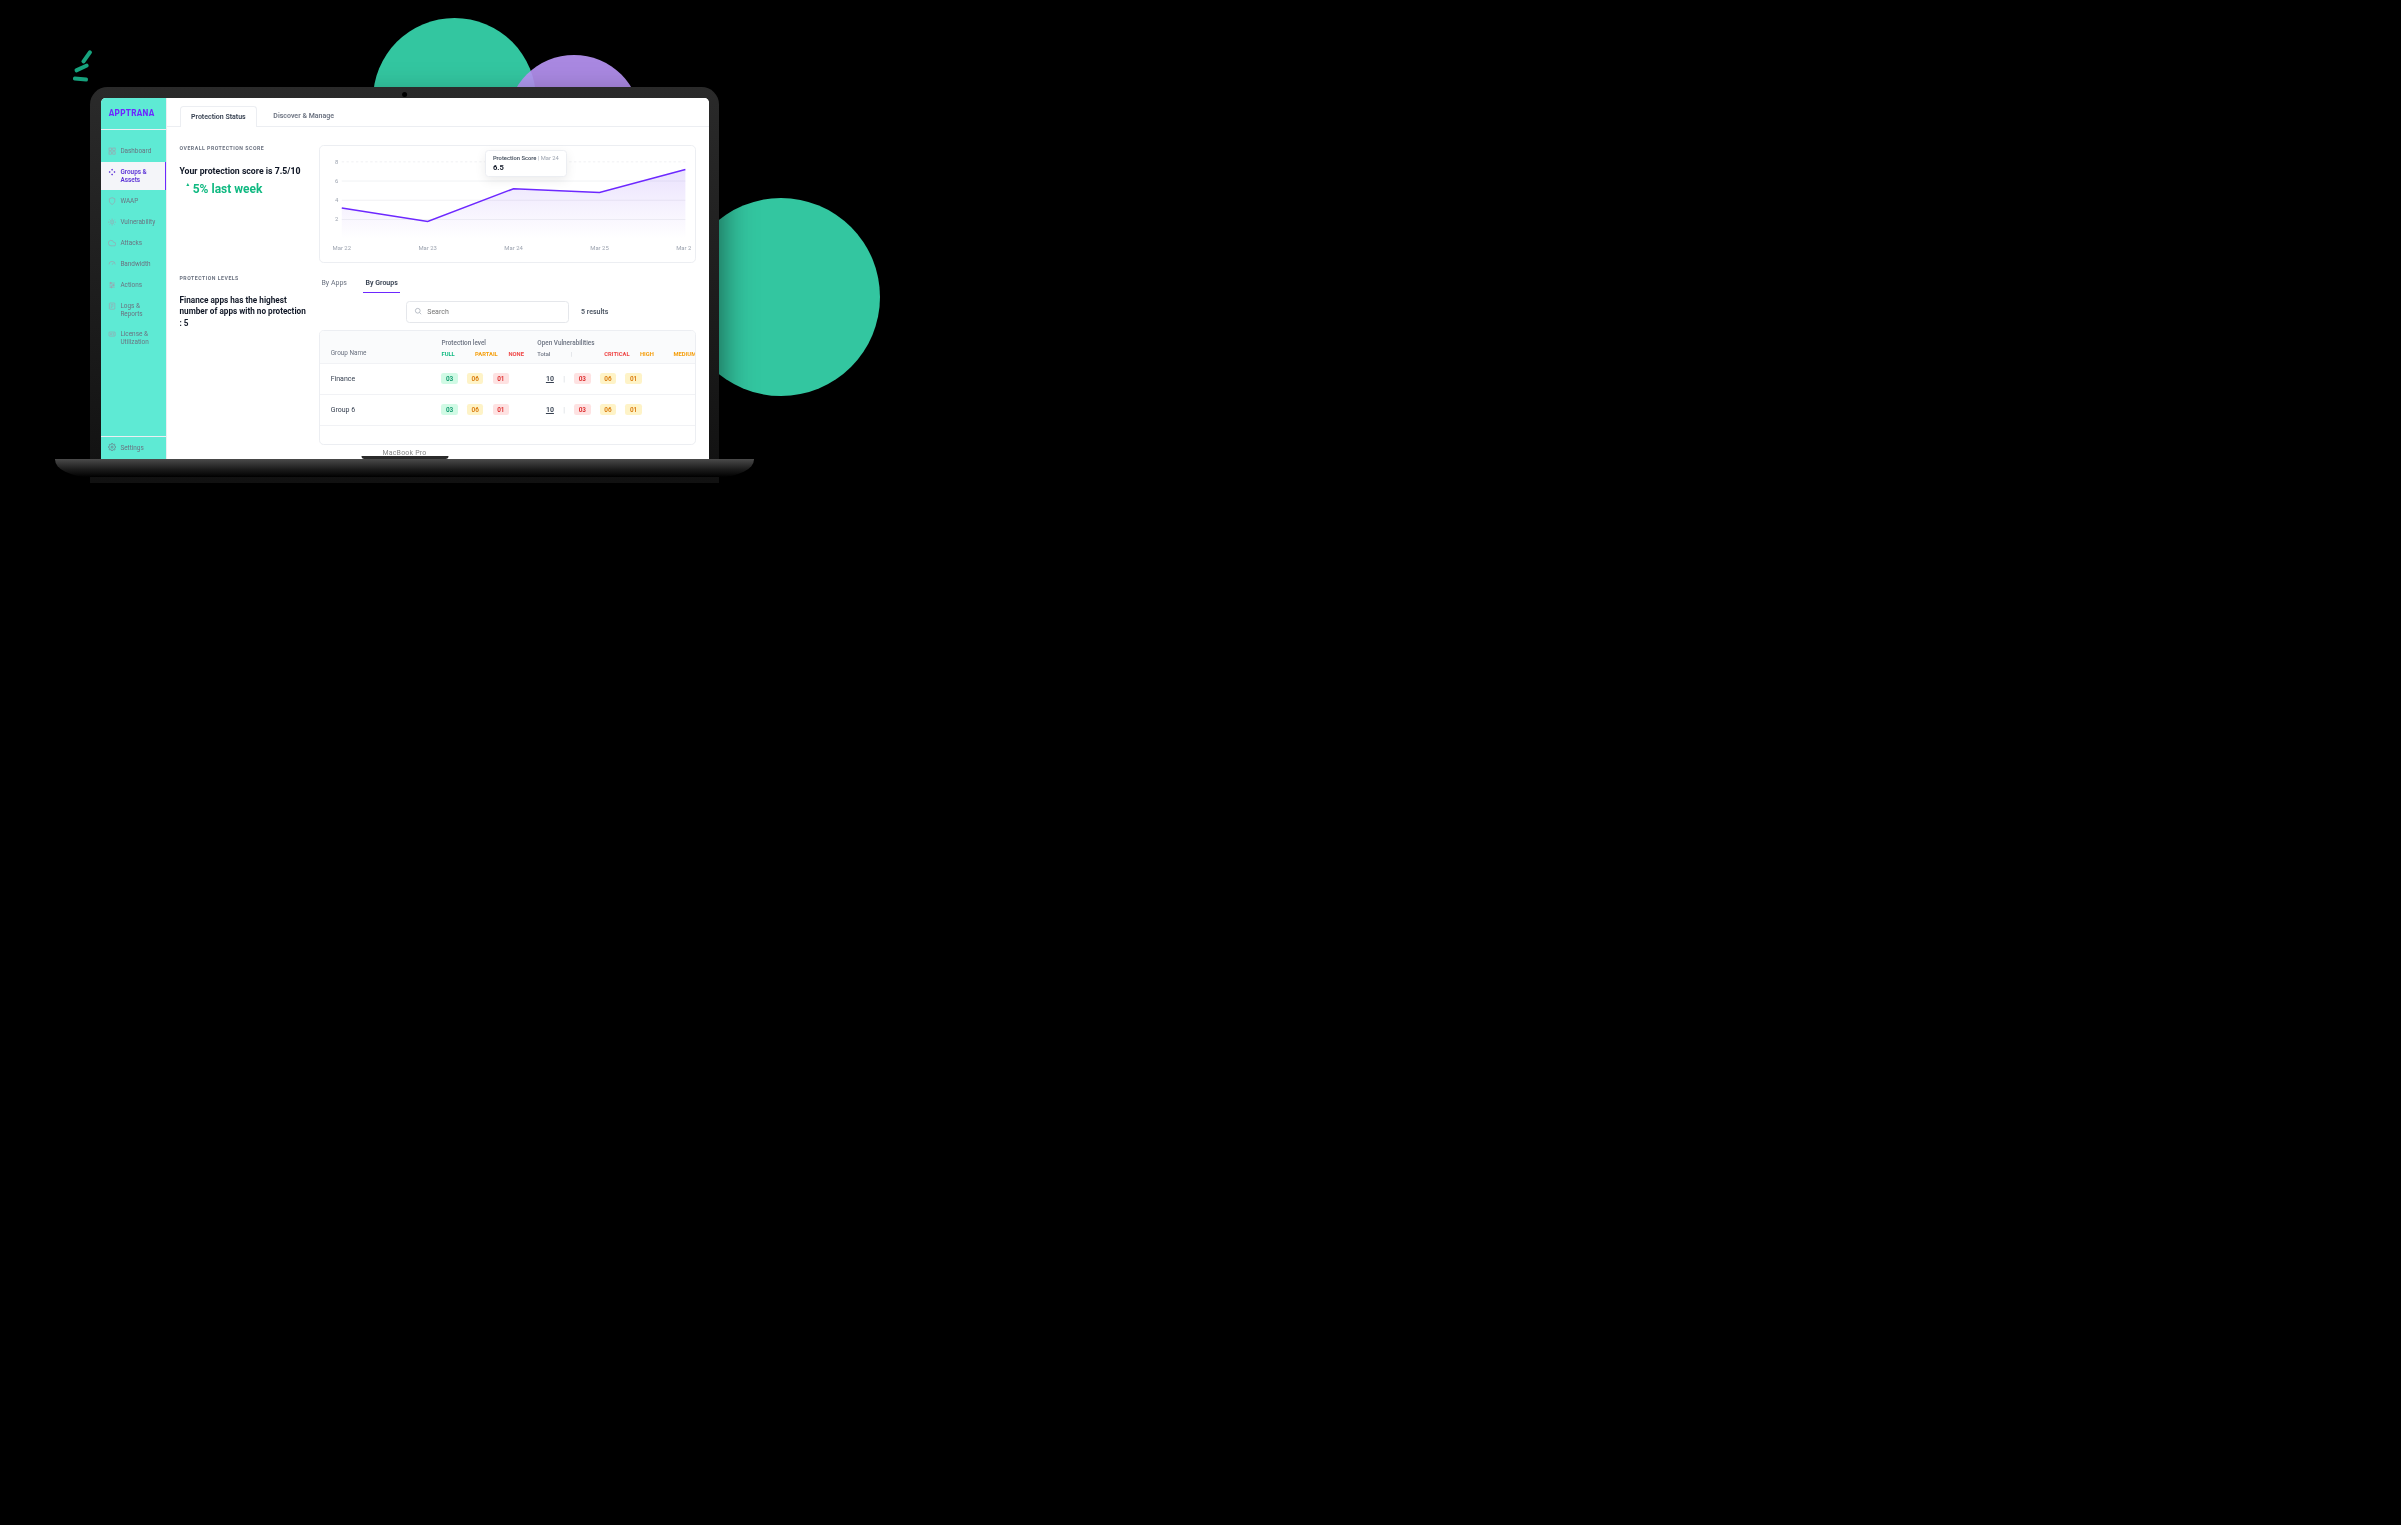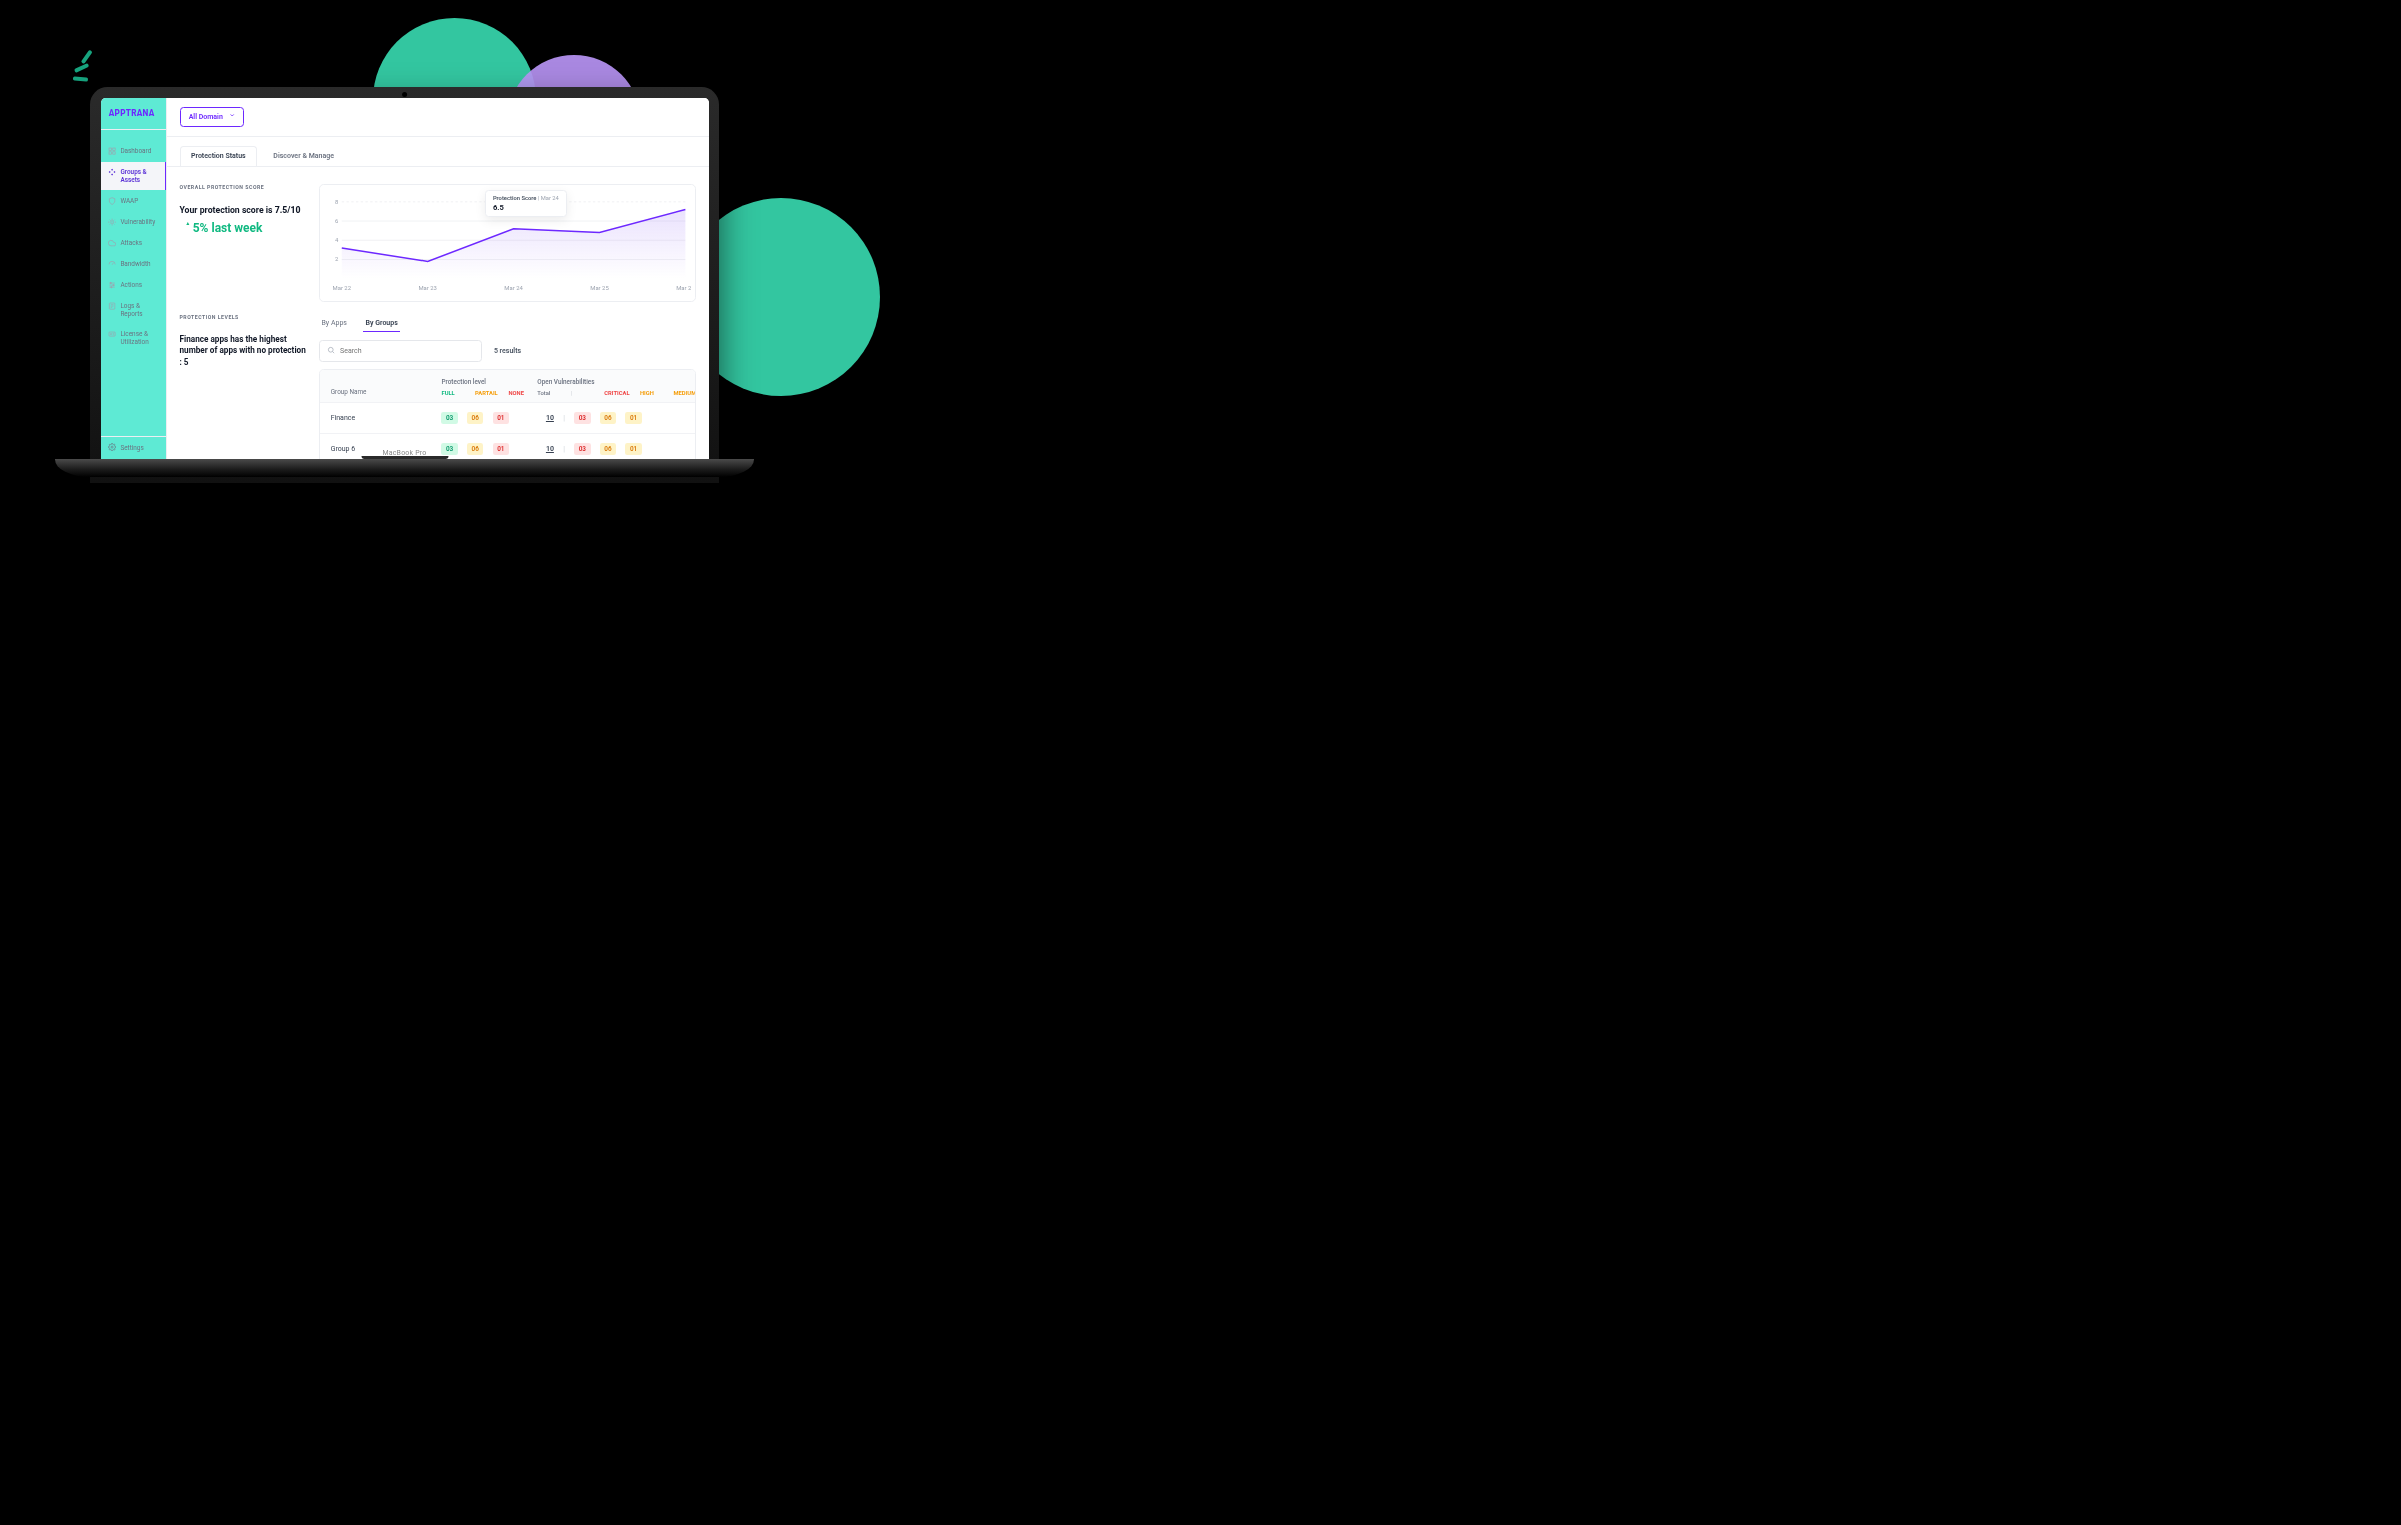--- a/index.html
+++ b/index.html
@@ -47,21 +47,21 @@
   .chart-card{flex:1;border:0.6px solid #eceef2;border-radius:4.7px;padding:10.5px 3.5px 4.7px 3.5px;position:relative;min-width:0}
   svg.chart{width:100%;height:99px}
   .tooltip{position:absolute;top:4.7px;left:44%;background:#fff;border:0.6px solid #eceef2;border-radius:3.5px;padding:4px 7px;box-shadow:0 3.5px 10.5px rgba(0,0,0,.08);font-size:5.8px}
   .tooltip .tt-title{color:#4b5563;font-weight:600}
   .tooltip .tt-date{color:#9ca3af}
   .tooltip .tt-val{font-size:7.6px;font-weight:700;color:#111827;margin-top:1.7px}
   
   .sub-tabs{display:flex;gap:14px;margin-bottom:8.2px}
   .sub-tab{font-size:7px;color:#6b7280;padding:4.7px 2.3px;cursor:pointer}
   .sub-tab.active{color:#374151;font-weight:600;border-bottom:1.2px solid #6d28ff}
-  .search-row{display:flex;align-items:center;justify-content:flex-start;margin-bottom:7px;gap:11.7px}
+  .search-row{display:flex;align-items:center;justify-content:center;margin-bottom:7px;gap:11.7px}
   .search{flex:0 0 163px;border:0.6px solid #e5e7eb;border-radius:3.5px;padding:4.7px 7px;display:flex;align-items:center;gap:4.7px;color:#9ca3af;font-size:7px}
   .search input{border:none;outline:none;flex:1;font-size:7px;color:#374151;background:transparent}
   .results{font-size:7px;color:#4b5563;font-weight:600;white-space:nowrap}
   .table{border:0.6px solid #eceef2;border-radius:4.7px;overflow:hidden}
   .thead{display:grid;grid-template-columns:105px 1fr 1.4fr;padding:8.2px 10.5px 5.8px;font-size:6.4px;color:#6b7280;background:#fafbfc;align-items:end;gap:5.8px}
   .th-col-head{color:#6b7280;font-weight:500;margin-bottom:4px}
   .sub-heads{display:flex;gap:10.5px;font-size:5.8px;font-weight:700}
   .sub-heads span{min-width:23px}
   .sh-full{color:#10b981}.sh-part{color:#f59e0b}.sh-none{color:#ef4444}
   .sh-total{color:#6b7280;font-weight:500}.sh-crit{color:#ef4444}.sh-high{color:#f59e0b}.sh-med{color:#f59e0b}
@@ -187,28 +187,20 @@
         <div class="nav-footer">
           <span class="ic"><svg width="8.2" height="8.2" viewBox="0 0 24 24" fill="none" stroke="currentColor" stroke-width="2">
                 <circle cx="12" cy="12" r="3"></circle>
                 <path d="M19.4 15a1.65 1.65 0 0 0 .33 1.82l.06.06a2 2 0 1 1-2.83 2.83l-.06-.06a1.65 1.65 0 0 0-1.82-.33 1.65 1.65 0 0 0-1 1.51V21a2 2 0 0 1-4 0v-.09a1.65 1.65 0 0 0-1-1.51 1.65 1.65 0 0 0-1.82.33l-.06.06a2 2 0 1 1-2.83-2.83l.06-.06a1.65 1.65 0 0 0 .33-1.82 1.65 1.65 0 0 0-1.51-1H3a2 2 0 0 1 0-4h.09a1.65 1.65 0 0 0 1.51-1 1.65 1.65 0 0 0-.33-1.82l-.06-.06a2 2 0 1 1 2.83-2.83l.06.06a1.65 1.65 0 0 0 1.82.33h0a1.65 1.65 0 0 0 1-1.51V3a2 2 0 0 1 4 0v.09a1.65 1.65 0 0 0 1 1.51h0a1.65 1.65 0 0 0 1.82-.33l.06-.06a2 2 0 1 1 2.83 2.83l-.06.06a1.65 1.65 0 0 0-.33 1.82v0a1.65 1.65 0 0 0 1.51 1H21a2 2 0 0 1 0 4h-.09a1.65 1.65 0 0 0-1.51 1z"></path>
               </svg></span>
           <span>Settings</span>
         </div>
       </aside>
 
       <main class="main">
-        <div class="topbar">
-          <button class="domain-select">
-            <span>All Domain</span>
-            <span><svg width="6.4" height="6.4" viewBox="0 0 24 24" fill="none" stroke="currentColor" stroke-width="3">
-                  <polyline points="6 9 12 15 18 9"></polyline>
-                </svg></span>
-          </button>
-        </div>
         <div class="content">
           <div class="tabs">
             <div class="tab active"><span>Protection Status</span></div>
             <div class="tab"><span>Discover &amp; Manage</span></div>
           </div>
 
           <div class="section">
             <div class="section-left">
               <div class="kicker">OVERALL PROTECTION SCORE</div>
               <div class="headline">

